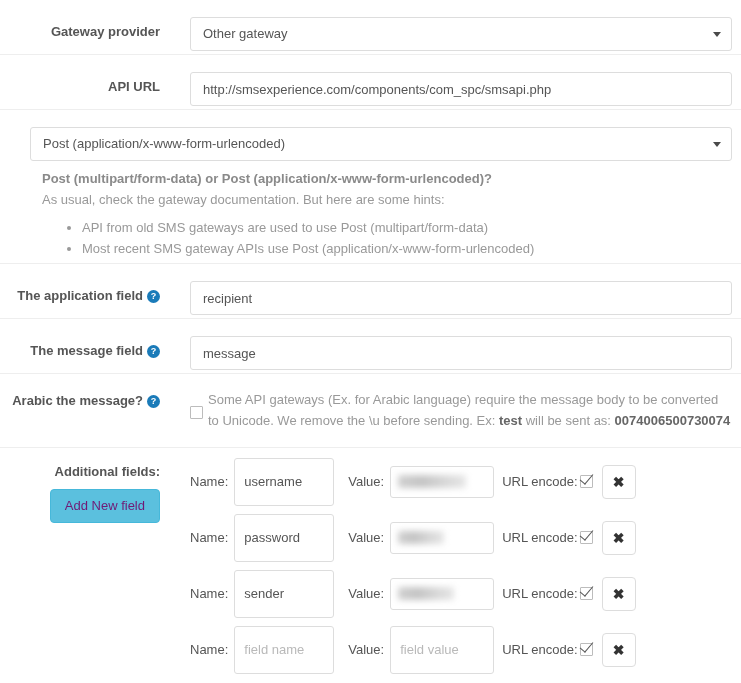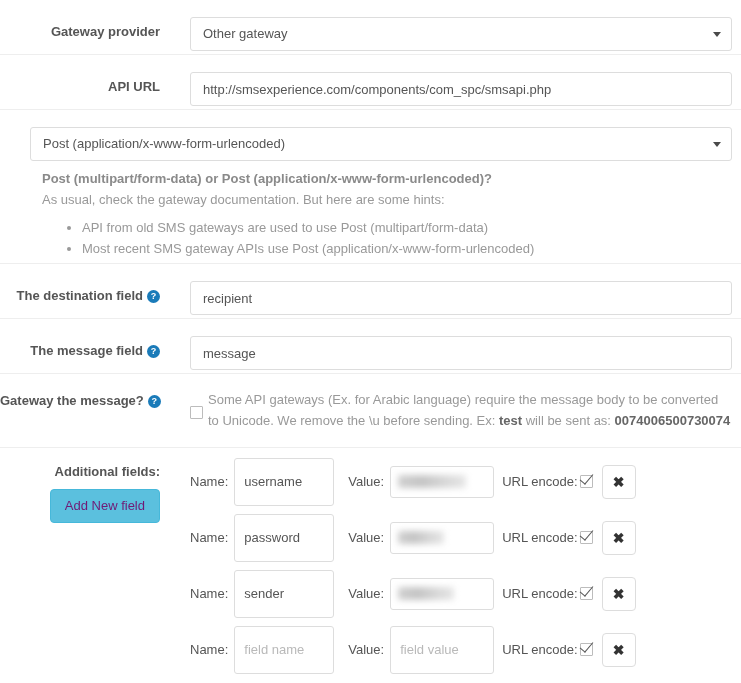--- a/index.html
+++ b/index.html
@@ -282,39 +282,39 @@
         <ul>
           <li>API from old SMS gateways are used to use Post (multipart/form-data)</li>
           <li>Most recent SMS gateway APIs use Post (application/x-www-form-urlencoded)</li>
         </ul>
       </div>
     </div>
   </div>
 
   <div class="row">
     <div class="label-col">
-      <span>The destination field</span><span class="help-icon">?</span>
+      <span>The application field</span><span class="help-icon">?</span>
     </div>
     <div class="field-col">
       <input class="input" type="text" value="recipient" style="">
     </div>
   </div>
 
   <div class="row">
     <div class="label-col">
       <span>The message field</span><span class="help-icon">?</span>
     </div>
     <div class="field-col">
       <input class="input" type="text" value="message" style="">
     </div>
   </div>
 
   <div class="row" style="padding-top:16px;padding-bottom:16px;">
     <div class="label-col" style="padding-top:2px;">
-      <span>Gateway the message?</span><span class="help-icon">?</span>
+      <span>Arabic the message?</span><span class="help-icon">?</span>
     </div>
     <div class="field-col" style="display:flex;align-items:center;">
       <input type="checkbox" class="checkbox-box" style="margin-top: 3px;">
       <span class="unicode-text"><span>Some API gateways (Ex. for Arabic language) require the message body to be converted to Unicode. We remove the \u before sending. Ex: </span><b>test</b><span> will be sent as: </span><b>0074006500730074</b></span>
     </div>
   </div>
 
   <div class="addl-row no-border">
     <div class="addl-left">
       <div>Additional fields:</div>

